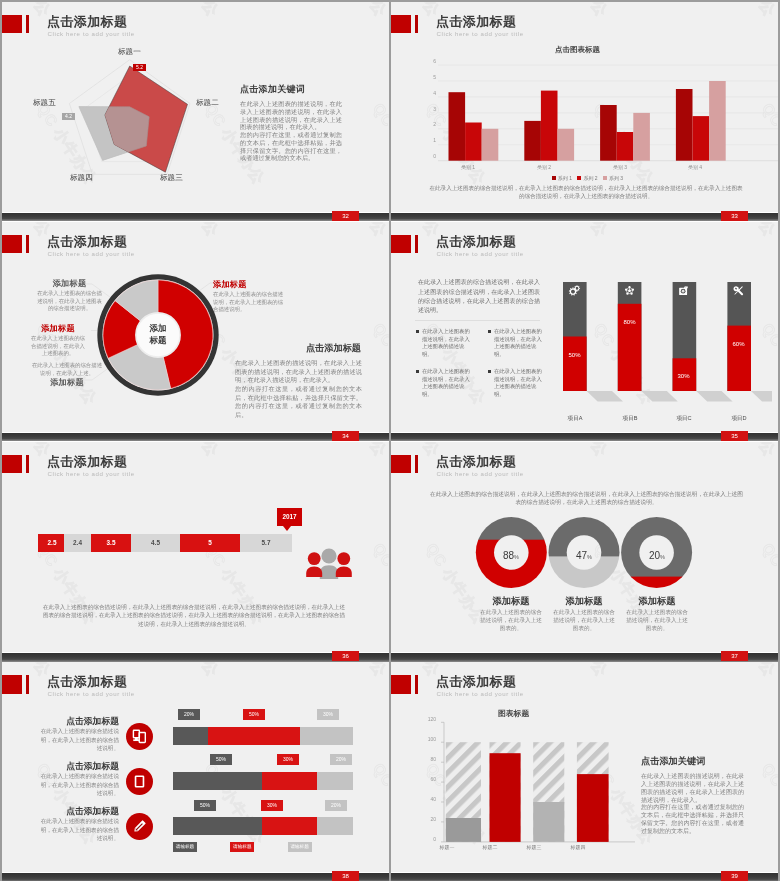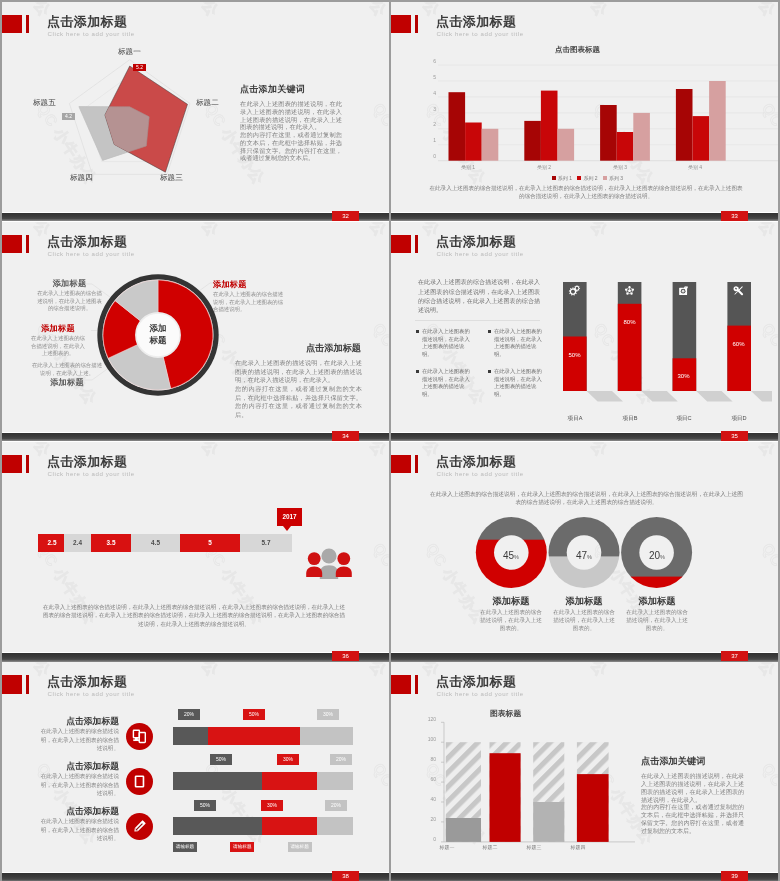--- a/index.html
+++ b/index.html
@@ -88,21 +88,21 @@
   .s7-bar{position:absolute;left:171px;width:182px;height:18px;z-index:9;}
   .sg{position:absolute;top:0;height:18px;}
   .sg.g1{background:#585858;} .sg.r1{background:#d81313;} .sg.l1{background:#c3c3c3;}
   .s7-cal{position:absolute;width:22px;height:11px;line-height:11px;text-align:center;font-size:5px;color:#fff;z-index:10;}
   .s7-cal.g1c{background:#585858;} .s7-cal.r1c{background:#d81313;} .s7-cal.l1c{background:#c3c3c3;color:#fff;}
   .s7-leg{position:absolute;left:171px;top:180px;z-index:9;font-size:4.6px;color:#fff;}
   .lsw{display:inline-block;width:24px;height:10px;vertical-align:middle;}
   .ltx{display:inline-block;width:24px;margin-left:-24px;text-align:center;vertical-align:middle;line-height:10px;}
 
   
-  .s8-ctitle{position:absolute;left:99px;top:46px;font-size:7.8px;font-weight:bold;color:#4a4a4a;z-index:9;}
+  .s8-ctitle{position:absolute;left:107px;top:46px;font-size:7.8px;font-weight:bold;color:#4a4a4a;z-index:9;}
   .s8-yl{position:absolute;left:29px;width:16px;text-align:right;font-size:5px;color:#9a9a9a;z-index:9;line-height:6px;margin-top:-3px;}
   .s8-xl{position:absolute;top:182px;width:38px;text-align:center;font-size:5px;color:#7a7a7a;z-index:9;}
   .s8-kw{position:absolute;left:250px;top:93px;font-size:9.2px;font-weight:bold;color:#3d3d3d;z-index:9;}
   .s8-body{position:absolute;left:250px;top:110.5px;width:103px;font-size:6px;line-height:7.9px;color:#808080;z-index:9;text-align:justify;}
   .s8-body2{position:absolute;left:250px;top:142px;width:103px;font-size:6px;line-height:7.9px;color:#808080;z-index:9;text-align:justify;}
 
 
 </style>
 </head>
 <body>
@@ -482,21 +482,21 @@
     <g mask="url(#ring2)">
       <rect x="79" y="0" width="73" height="71" fill="#6b6b6b"></rect>
       <rect x="79" y="39.4" width="73" height="32" fill="#c8c8c8"></rect>
     </g>
     <g mask="url(#ring3)">
       <rect x="151" y="0" width="73" height="71" fill="#6b6b6b"></rect>
       <rect x="151" y="59.6" width="73" height="12" fill="#d00000"></rect>
     </g>
   </svg>
 
-  <div class="s6-val" style="left:100px"><span class="s6-n">45</span><span class="s6-u">%</span></div>
+  <div class="s6-val" style="left:100px"><span class="s6-n">88</span><span class="s6-u">%</span></div>
   <div class="s6-val" style="left:173px"><span class="s6-n">47</span><span class="s6-u">%</span></div>
   <div class="s6-val" style="left:246px"><span class="s6-n">20</span><span class="s6-u">%</span></div>
 
   <div class="s6-blk" style="left:89px">
     <div class="s6-t">添加标题</div>
     <div class="s6-b">在此录入上述图表的综合描述说明，在此录入上述图表的。</div>
   </div>
   <div class="s6-blk" style="left:162px">
     <div class="s6-t">添加标题</div>
     <div class="s6-b">在此录入上述图表的综合描述说明，在此录入上述图表的。</div>

